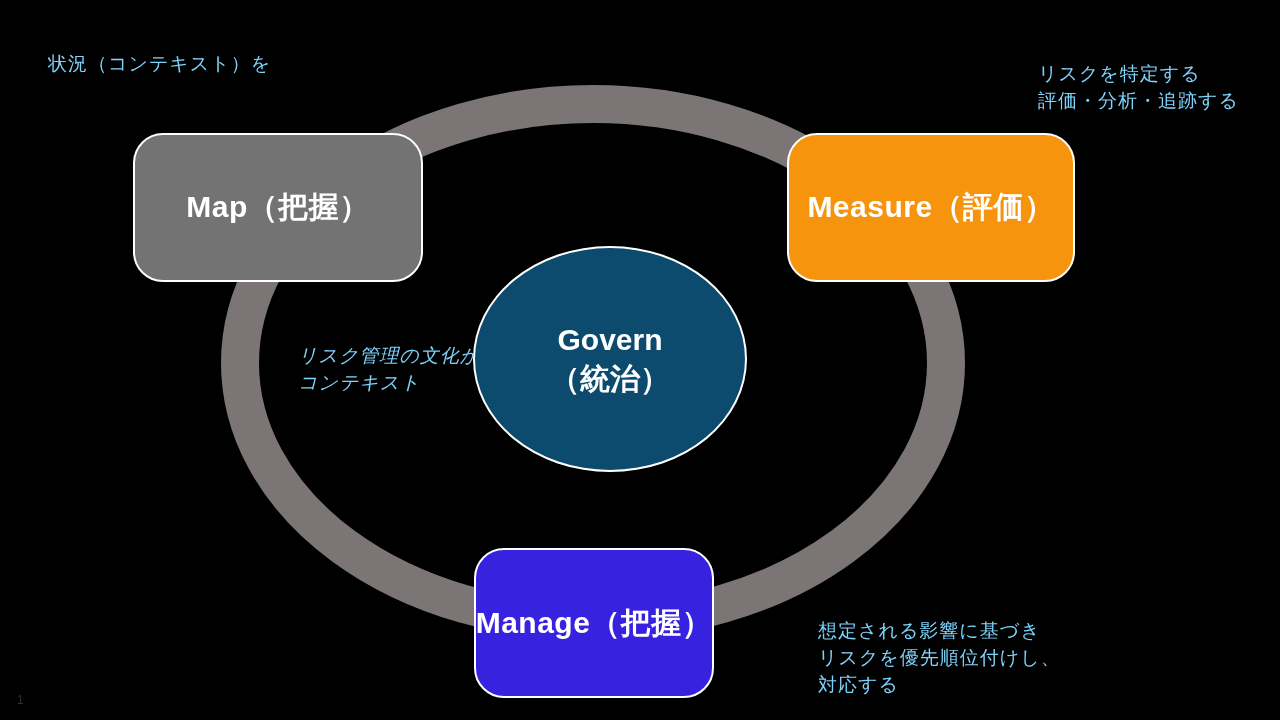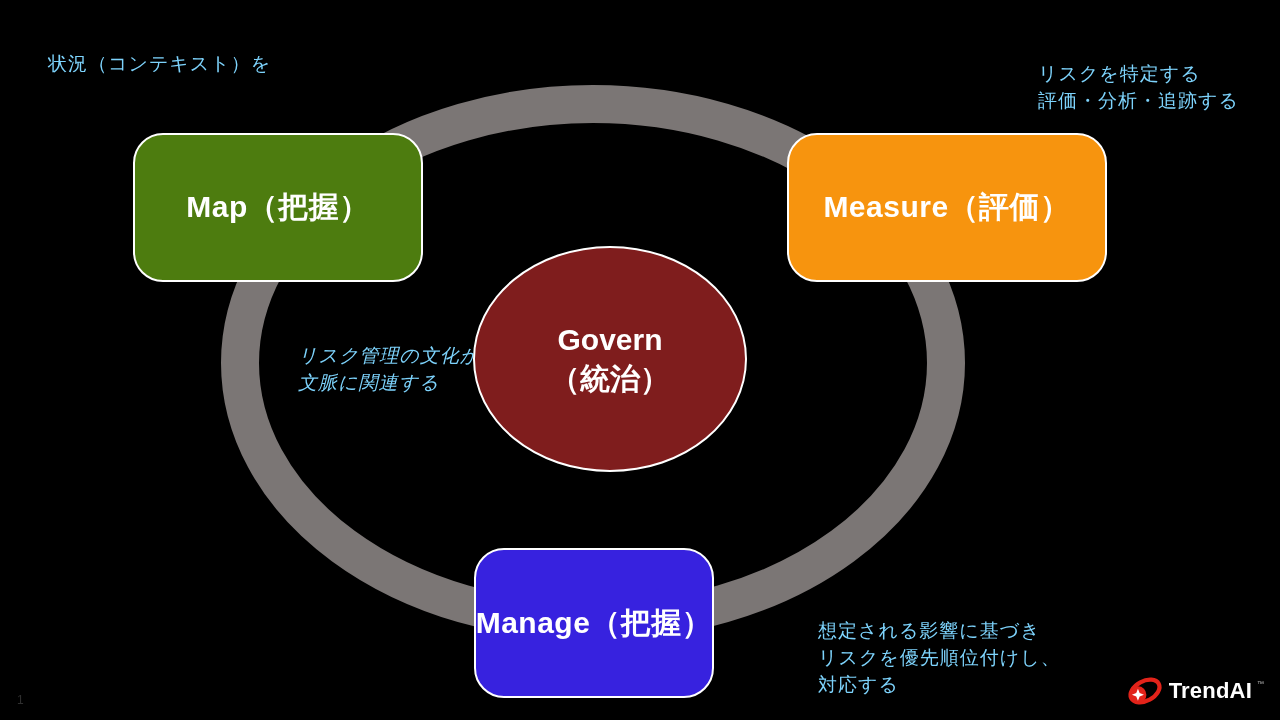--- a/index.html
+++ b/index.html
@@ -18,21 +18,21 @@
   #measure-annotation { left: 1038px;top: 60px;  }
   #govern-annotation  { left: 298px; top: 342px; font-style: italic; }
   #manage-annotation  { left: 818px; top: 617px; }
   .box {
     position: absolute; z-index: 3; box-sizing: border-box;
     width: 290px; height: 149px;
     border: 2px solid #fff; border-radius: 30px;
     display: flex; align-items: center; justify-content: center;
   }
   #map-box     { left: 133px; top: 133px; }
-  #measure-box { left: 787px; top: 133px; width: 320px; }
+  #measure-box { left: 787px; top: 133px; width: 288px; }
   #manage-box  { left: 474px; top: 548px; width: 240px; height: 150px; }
   .box-label {
     color: #fff; font-size: 30px; font-weight: bold; letter-spacing: 0.5px;
     white-space: nowrap;
   }
   .govern {
     position: absolute; z-index: 3; box-sizing: border-box;
     left: 473px; top: 246px; width: 274px; height: 226px;
     border: 2px solid #fff; border-radius: 50%;
     display: flex; flex-direction: column; align-items: center; justify-content: center;
@@ -65,53 +65,42 @@
     <div>状況（コンテキスト）を</div>
   </div>
 
   <div class="annotation" id="measure-annotation">
     <div>リスクを特定する</div>
     <div>評価・分析・追跡する</div>
   </div>
 
   <div class="annotation" id="govern-annotation">
     <div>リスク管理の文化が</div>
-    <div>文脈に関連する</div>
+    <div>コンテキスト</div>
   </div>
 
   <div class="annotation" id="manage-annotation">
     <div>想定される影響に基づき</div>
     <div>リスクを優先順位付けし、</div>
     <div>対応する</div>
   </div>
 
-  <div class="box" id="map-box" style="background-color: #4d7c0f;">
+  <div class="box" id="map-box" style="background-color: #737373;">
     <span class="box-label">Map（把握）</span>
   </div>
 
   <div class="box" id="measure-box" style="background-color: rgb(247, 148, 14);">
     <span class="box-label">Measure（評価）</span>
   </div>
 
   <div class="box" id="manage-box" style="background-color: rgb(55, 34, 223);">
     <span class="box-label">Manage（把握）</span>
   </div>
 
-  <div class="govern" style="background-color: #7f1d1d;">
+  <div class="govern" style="background-color: #0c4a6e;">
     <div>Govern</div>
     <div>（統治）</div>
   </div>
 
   <div class="page-num">1</div>
 
-  <div class="logo">
-    <svg width="38" height="32" viewBox="0 0 40 34">
-      <g transform="rotate(-28 20 17)">
-        <ellipse cx="20" cy="17" rx="16.5" ry="10.5" fill="none" stroke-width="4.5" style="stroke: rgb(226, 35, 26);"></ellipse>
-      </g>
-      <circle cx="12.5" cy="21" r="9" style="fill: rgb(226, 35, 26);"></circle>
-      <path d="M12.5,14.6 L14.3,19.2 L18.9,21 L14.3,22.8 L12.5,27.4 L10.7,22.8 L6.1,21 L10.7,19.2 Z" fill="#ffffff"></path>
-    </svg>
-    <span class="logo-text">TrendAI</span>
-    <span class="logo-tm">™</span>
-  </div>
 
 </div>
 
 </body></html>

